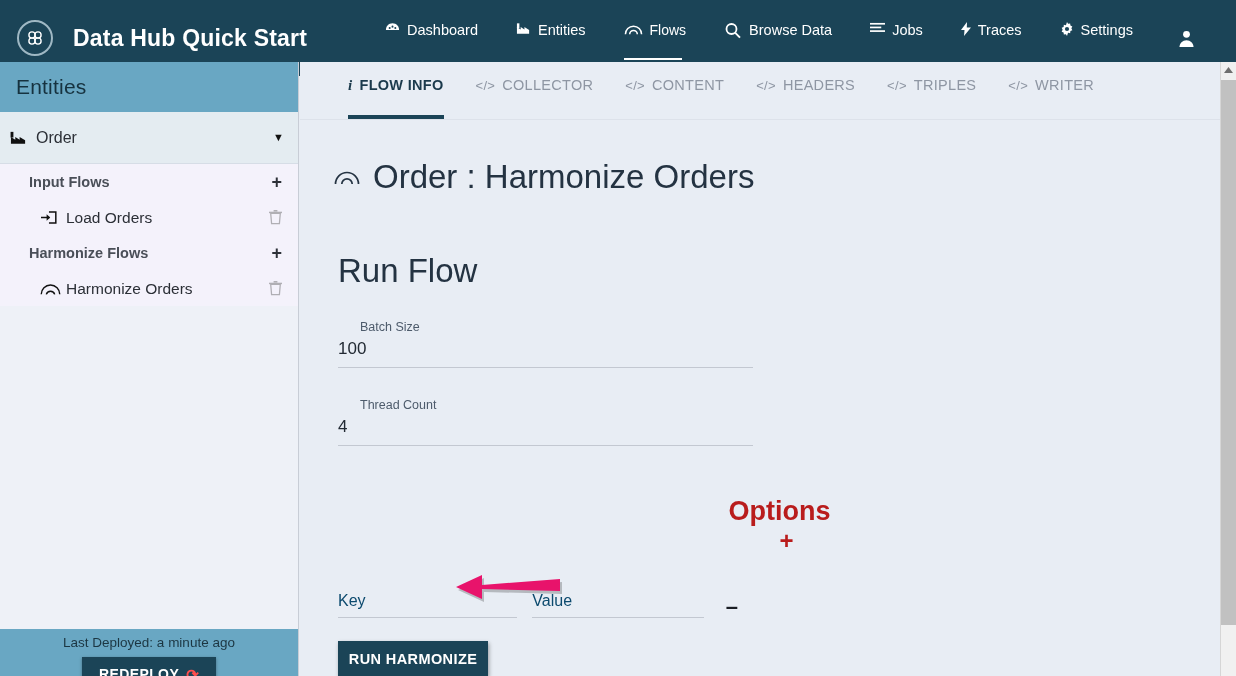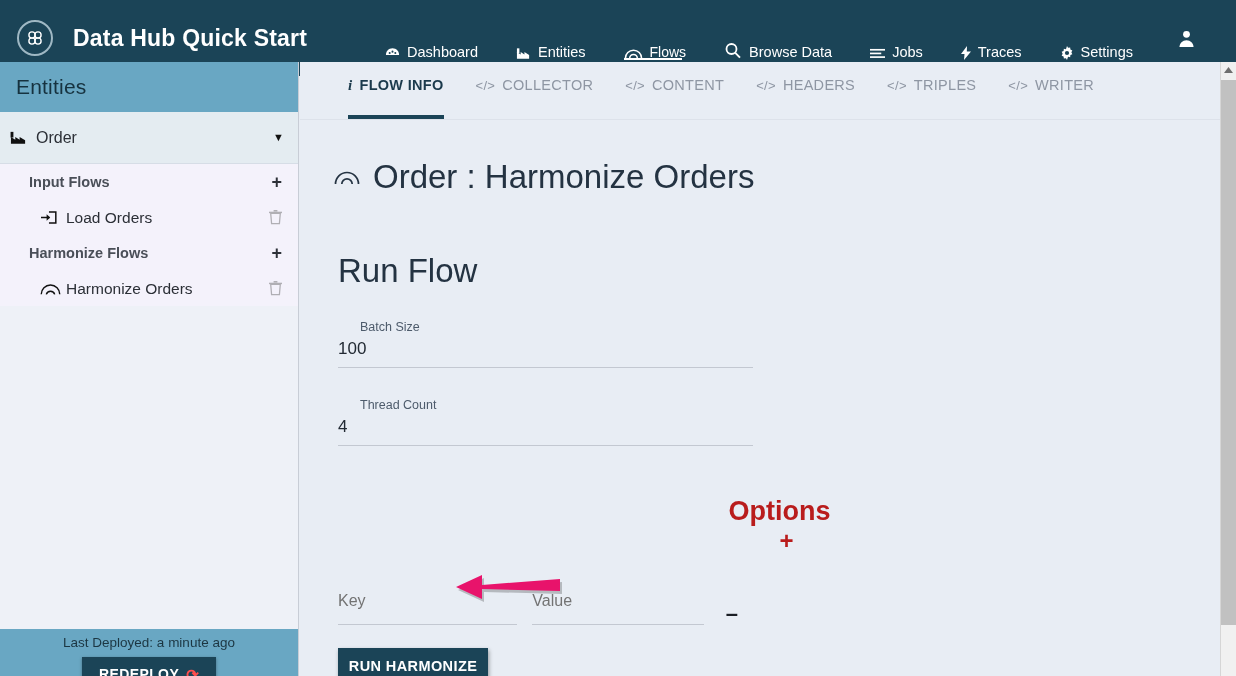--- a/index.html
+++ b/index.html
@@ -31,21 +31,21 @@
     font-weight: bold;
     letter-spacing: .2px;
     white-space: nowrap;
   }
   #main-nav {
     display: flex; align-items: center;
     margin-left: 78px;
     height: 62px;
   }
   .nav-item {
-    display: flex; align-items: flex-end;
+    display: flex; align-items: flex-start;
     color: #ffffff;
     font-size: 14.5px;
     margin-right: 38px;
     height: 44px;
     padding-top: 6px;
     position: relative;
     cursor: pointer;
     white-space: nowrap;
   }
   .nav-item .nav-ico {
@@ -203,22 +203,22 @@
   }
   #options-h .opt-plus { margin-left: 14px; font-size: 24px; font-weight: bold; }
 
   #kv-row {
     margin: 37px 0 0 38px;
     display: flex; align-items: flex-end;
     width: 400px;
   }
   .kv-input {
     border-bottom: 1px solid #c3c8d1;
-    font-size: 16px; color: #737373;
-    padding-bottom: 14px;
+    font-size: 16px; color: #0c4a6e;
+    padding-bottom: 7px;
   }
   #key-input { width: 180px; }
   #value-input { width: 172px; margin-left: 15px; }
   #minus-btn {
     margin-left: 22px; margin-bottom: 6px;
     font-size: 22px; font-weight: bold; color: #1a1e24;
     line-height: .5; cursor: pointer;
   }
 
   #run-btn {

